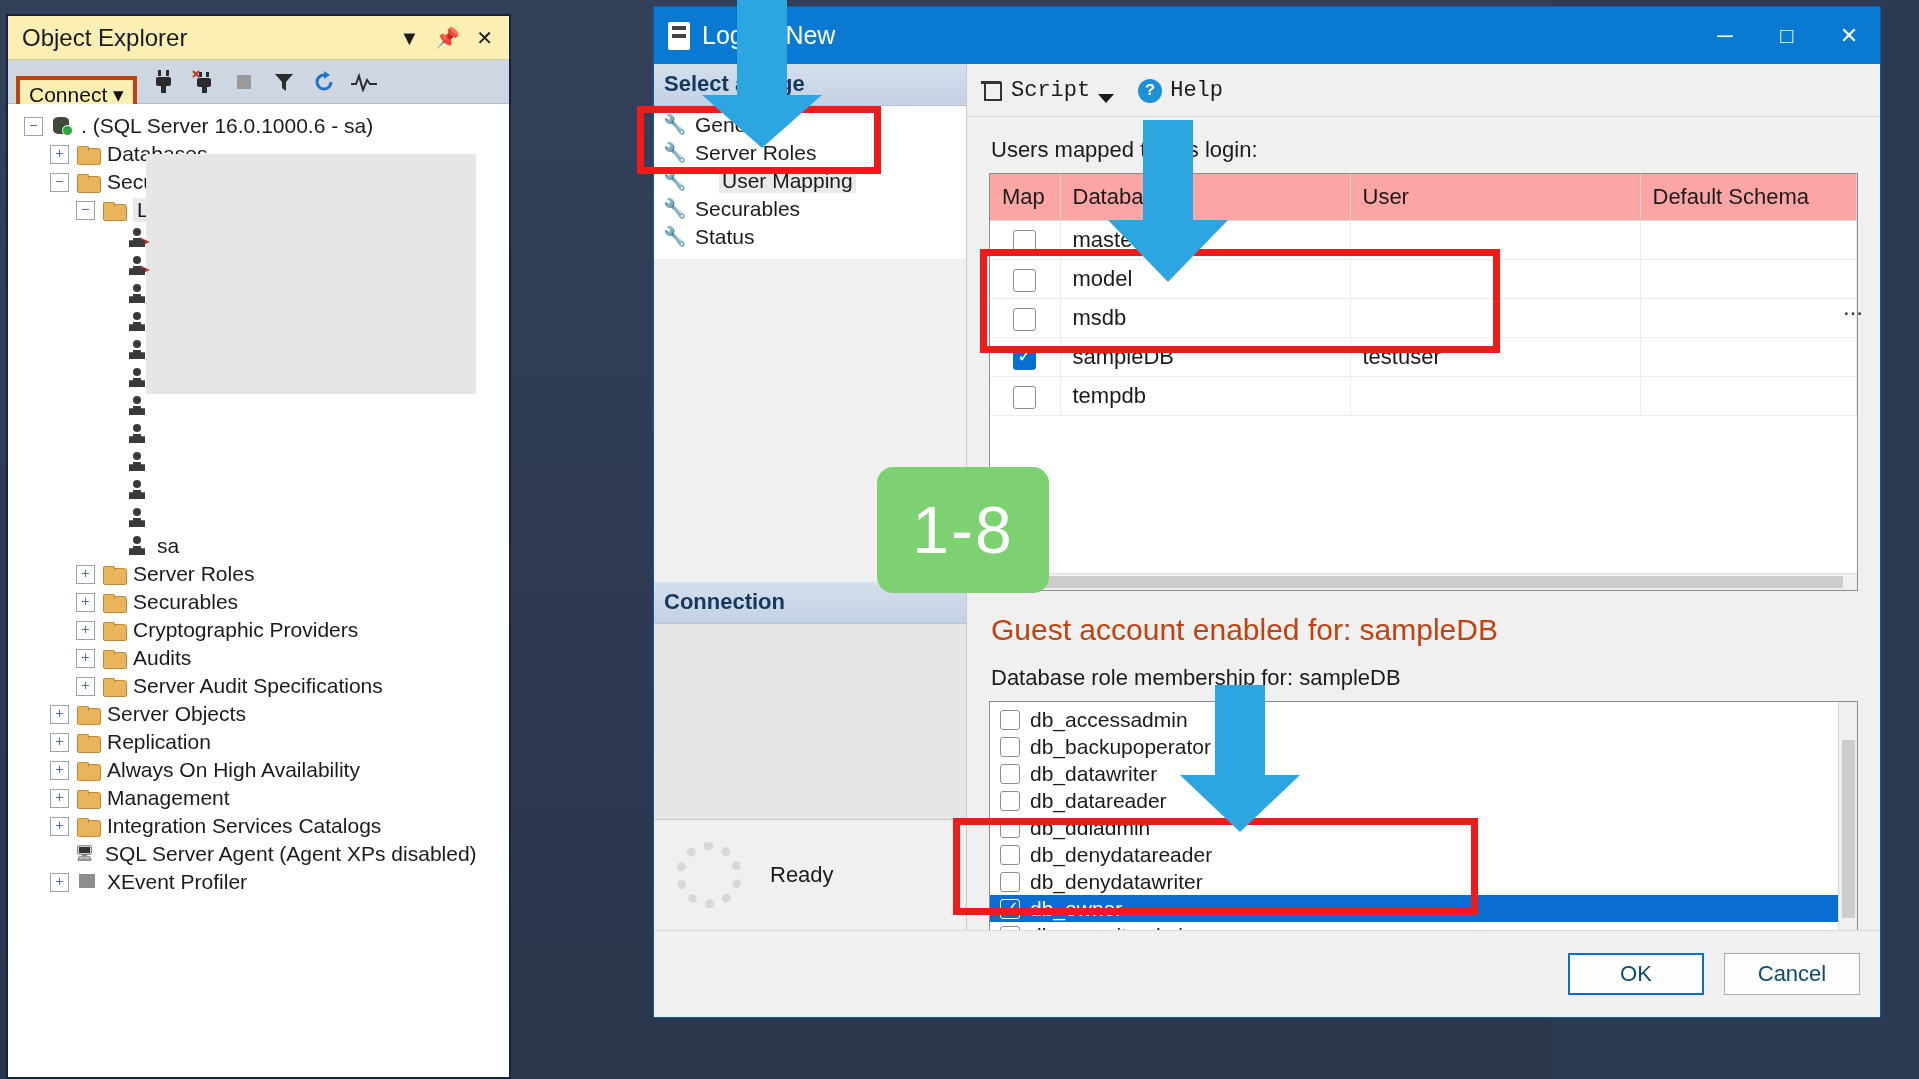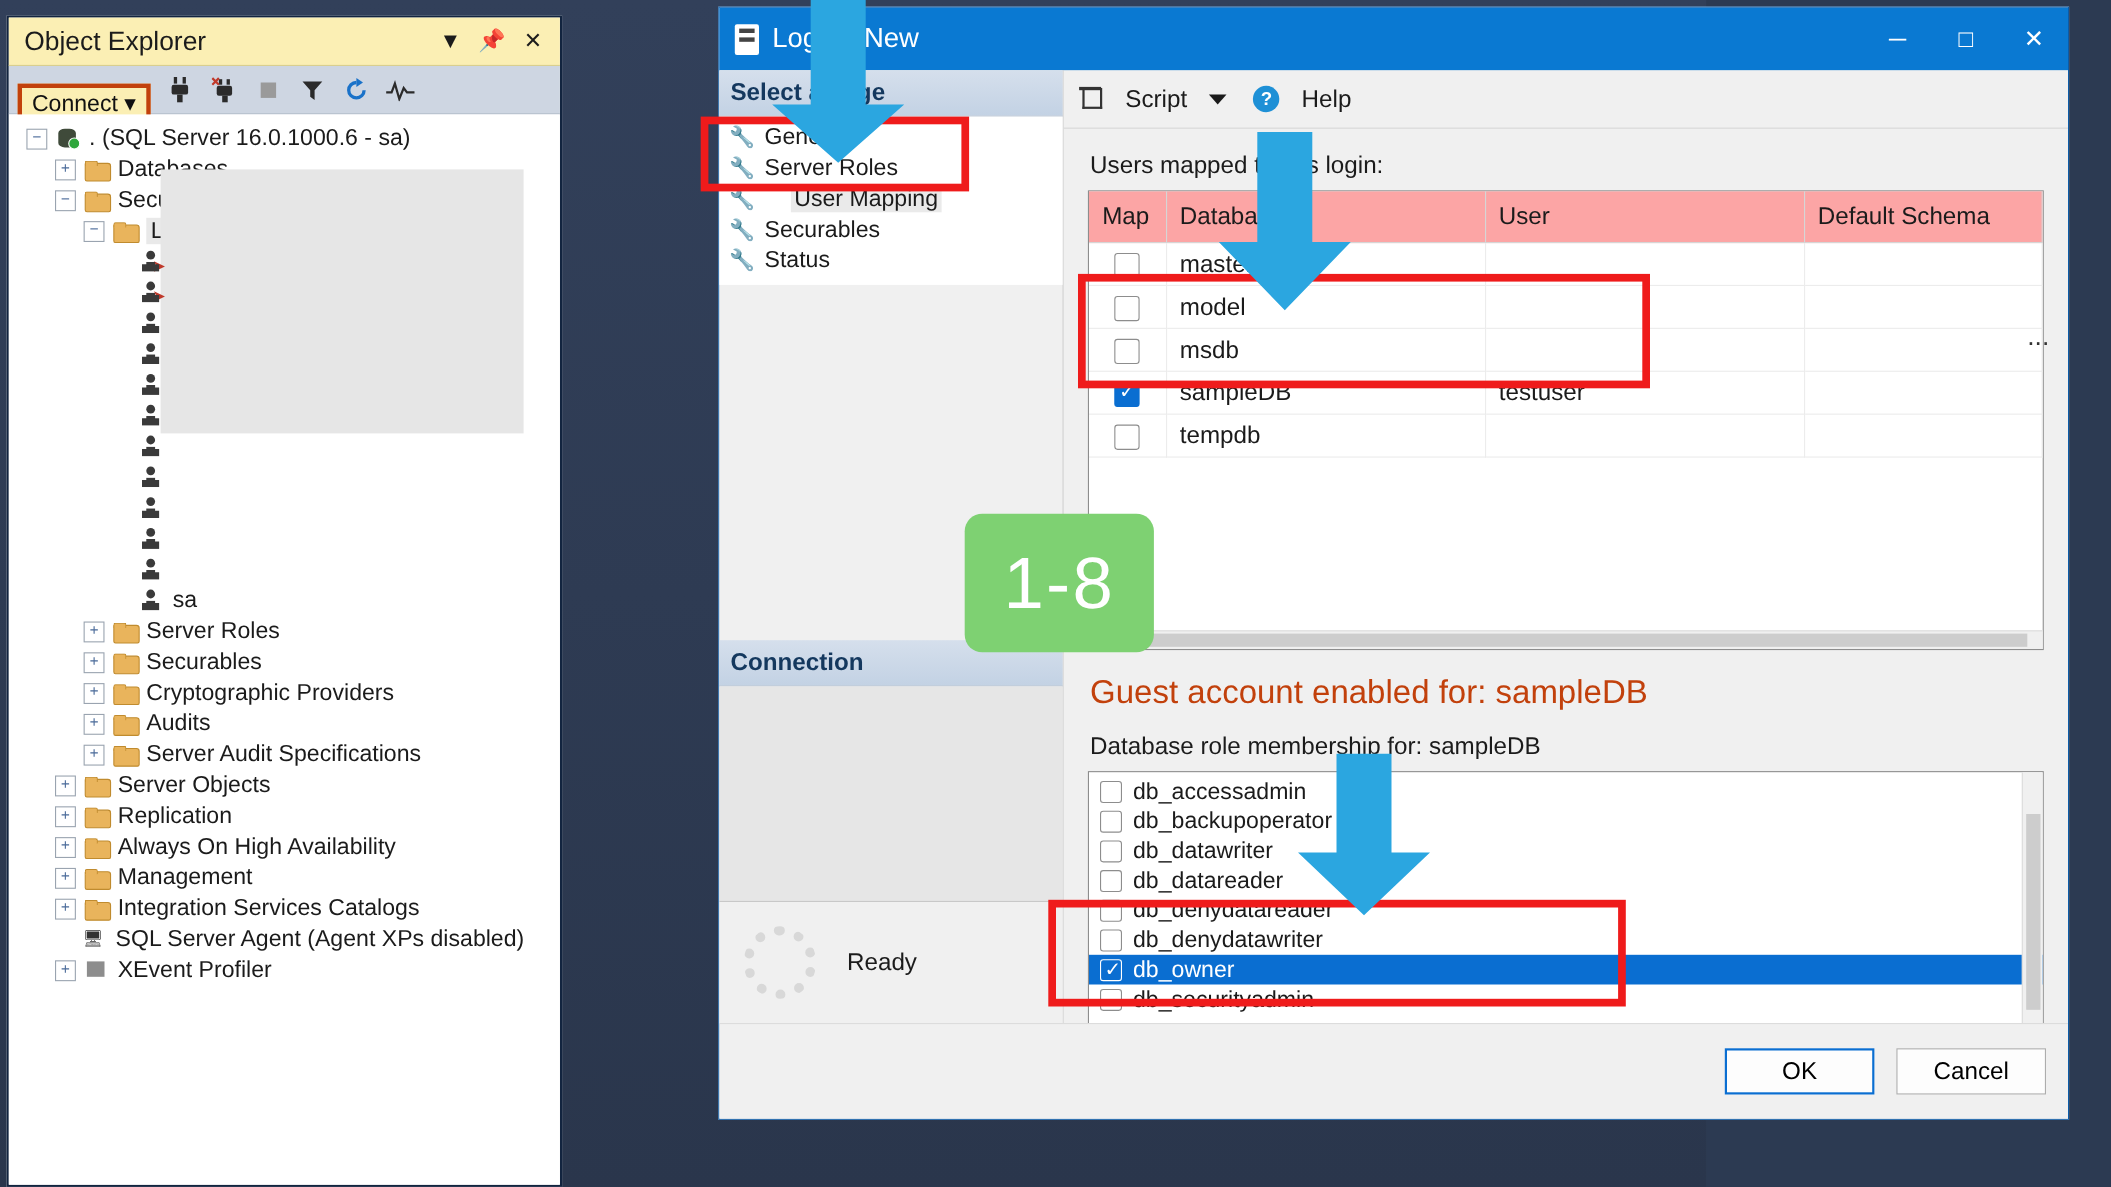--- a/index.html
+++ b/index.html
@@ -112,21 +112,21 @@
   .conn-block { margin-top: 323px; display:flex; flex-direction:column; flex:1; }
   .conn-body { background:#e6e6e6; flex:1; border-bottom:1px solid #c8c8c8; }
   .progress-row { background:#f0f0f0; height:110px; display:flex; align-items:center; padding-left:22px; }
   .spinner { width:48px; height:48px; border-radius:50%; border:9px dotted #d8d8d8; margin-right:28px; flex:none;}
   .progress-row .txt { font-size:22px; color:#1b1b1b; }
 
   
   .rpane { flex:1; display:flex; flex-direction:column; background:#f0f0f0; min-width:0; }
   .rtoolbar { height: 52px; display:flex; align-items:center; padding-left:14px; gap:10px;
               border-bottom:1px solid #d6d6d6; }
-  .tbitem { display:flex; align-items:center; gap:20px; font-size:22px; color:#1b1b1b; cursor:pointer; }
+  .tbitem { display:flex; align-items:flex-end; gap:8px; font-size:22px; color:#1b1b1b; cursor:pointer;font-family:Liberation Mono, monospace; }
   .script-ico { width:22px; height:22px; position:relative; flex:none;}
   .script-ico::before{content:""; position:absolute; left:3px; top:1px; width:14px; height:17px; border:2px solid #333; border-top:none;}
   .script-ico::after{content:""; position:absolute; left:0; top:0; width:20px; height:3px; background:#333;}
   .caret { width:0;height:0;border-left:8px solid transparent;border-right:8px solid transparent;border-top:9px solid #1b1b1b; }
   .help-ico { width:24px;height:24px;border-radius:50%;background:#1e90d6;color:#fff;font-size:17px;font-weight:bold;
               display:flex;align-items:center;justify-content:center;flex:none;}
 
   .rcontent { flex:1; padding: 14px 22px 0 22px; box-sizing:border-box; overflow:hidden; }
   .field-label { font-size:22px; color:#1b1b1b; margin: 6px 0 10px 2px; }
 
@@ -154,21 +154,21 @@
   .role-item { display:flex; align-items:center; height:27px; font-size:21px; color:#1b1b1b; padding-left:10px; }
   .role-item.sel { background:#0a6ed1; color:#fff; }
   .role-item .cb { width:20px;height:20px; margin-right:10px; flex:none;}
   .role-item.sel .cb.on { background:#0a6ed1; border-color:#fff; }
   .roles-vscroll { position:absolute; right:0; top:0; bottom:0; width:18px; background:#f0f0f0; border-left:1px solid #dcdcdc;}
   .roles-vscroll .thumb { position:absolute; right:2px; top:38px; width:13px; height:178px; background:#cdcdcd;}
 
   .dlg-footer { height:86px; display:flex; align-items:center; justify-content:flex-end;
                 padding-right:20px; gap:20px; border-top:1px solid #dcdcdc; background:#f0f0f0;}
   .btn { width:136px; height:42px; font-size:22px; background:#fdfdfd; border:1px solid #adadad;
-         color:#000000; cursor:pointer; }
+         color:#0c4a6e; cursor:pointer; }
   .btn.primary { border:2px solid #0a6ed1; }
 
   
   .ann-box { position:absolute; border:7px solid #ef1b1b; box-sizing:border-box; pointer-events:none; }
   .arrow { position:absolute; pointer-events:none; }
   .badge {
     position:absolute; background:#7ed172; border-radius:16px;
     display:flex; align-items:center; justify-content:center;
     color:#fff; font-size:66px; letter-spacing:2px; pointer-events:none;
   }
@@ -518,20 +518,24 @@
                 <div class="role-item">
                   <span class="cb"></span>
                   <span>db_datawriter</span>
                 </div>
                 <div class="role-item">
                   <span class="cb"></span>
                   <span>db_datareader</span>
                 </div>
                 <div class="role-item">
                   <span class="cb"></span>
+                  <span>db_ddladmin</span>
+                </div>
+                <div class="role-item">
+                  <span class="cb"></span>
                   <span>db_denydatareader</span>
                 </div>
                 <div class="role-item">
                   <span class="cb"></span>
                   <span>db_denydatawriter</span>
                 </div>
                 <div class="role-item sel">
                   <span class="cb on"></span>
                   <span>db_owner</span>
                 </div>

